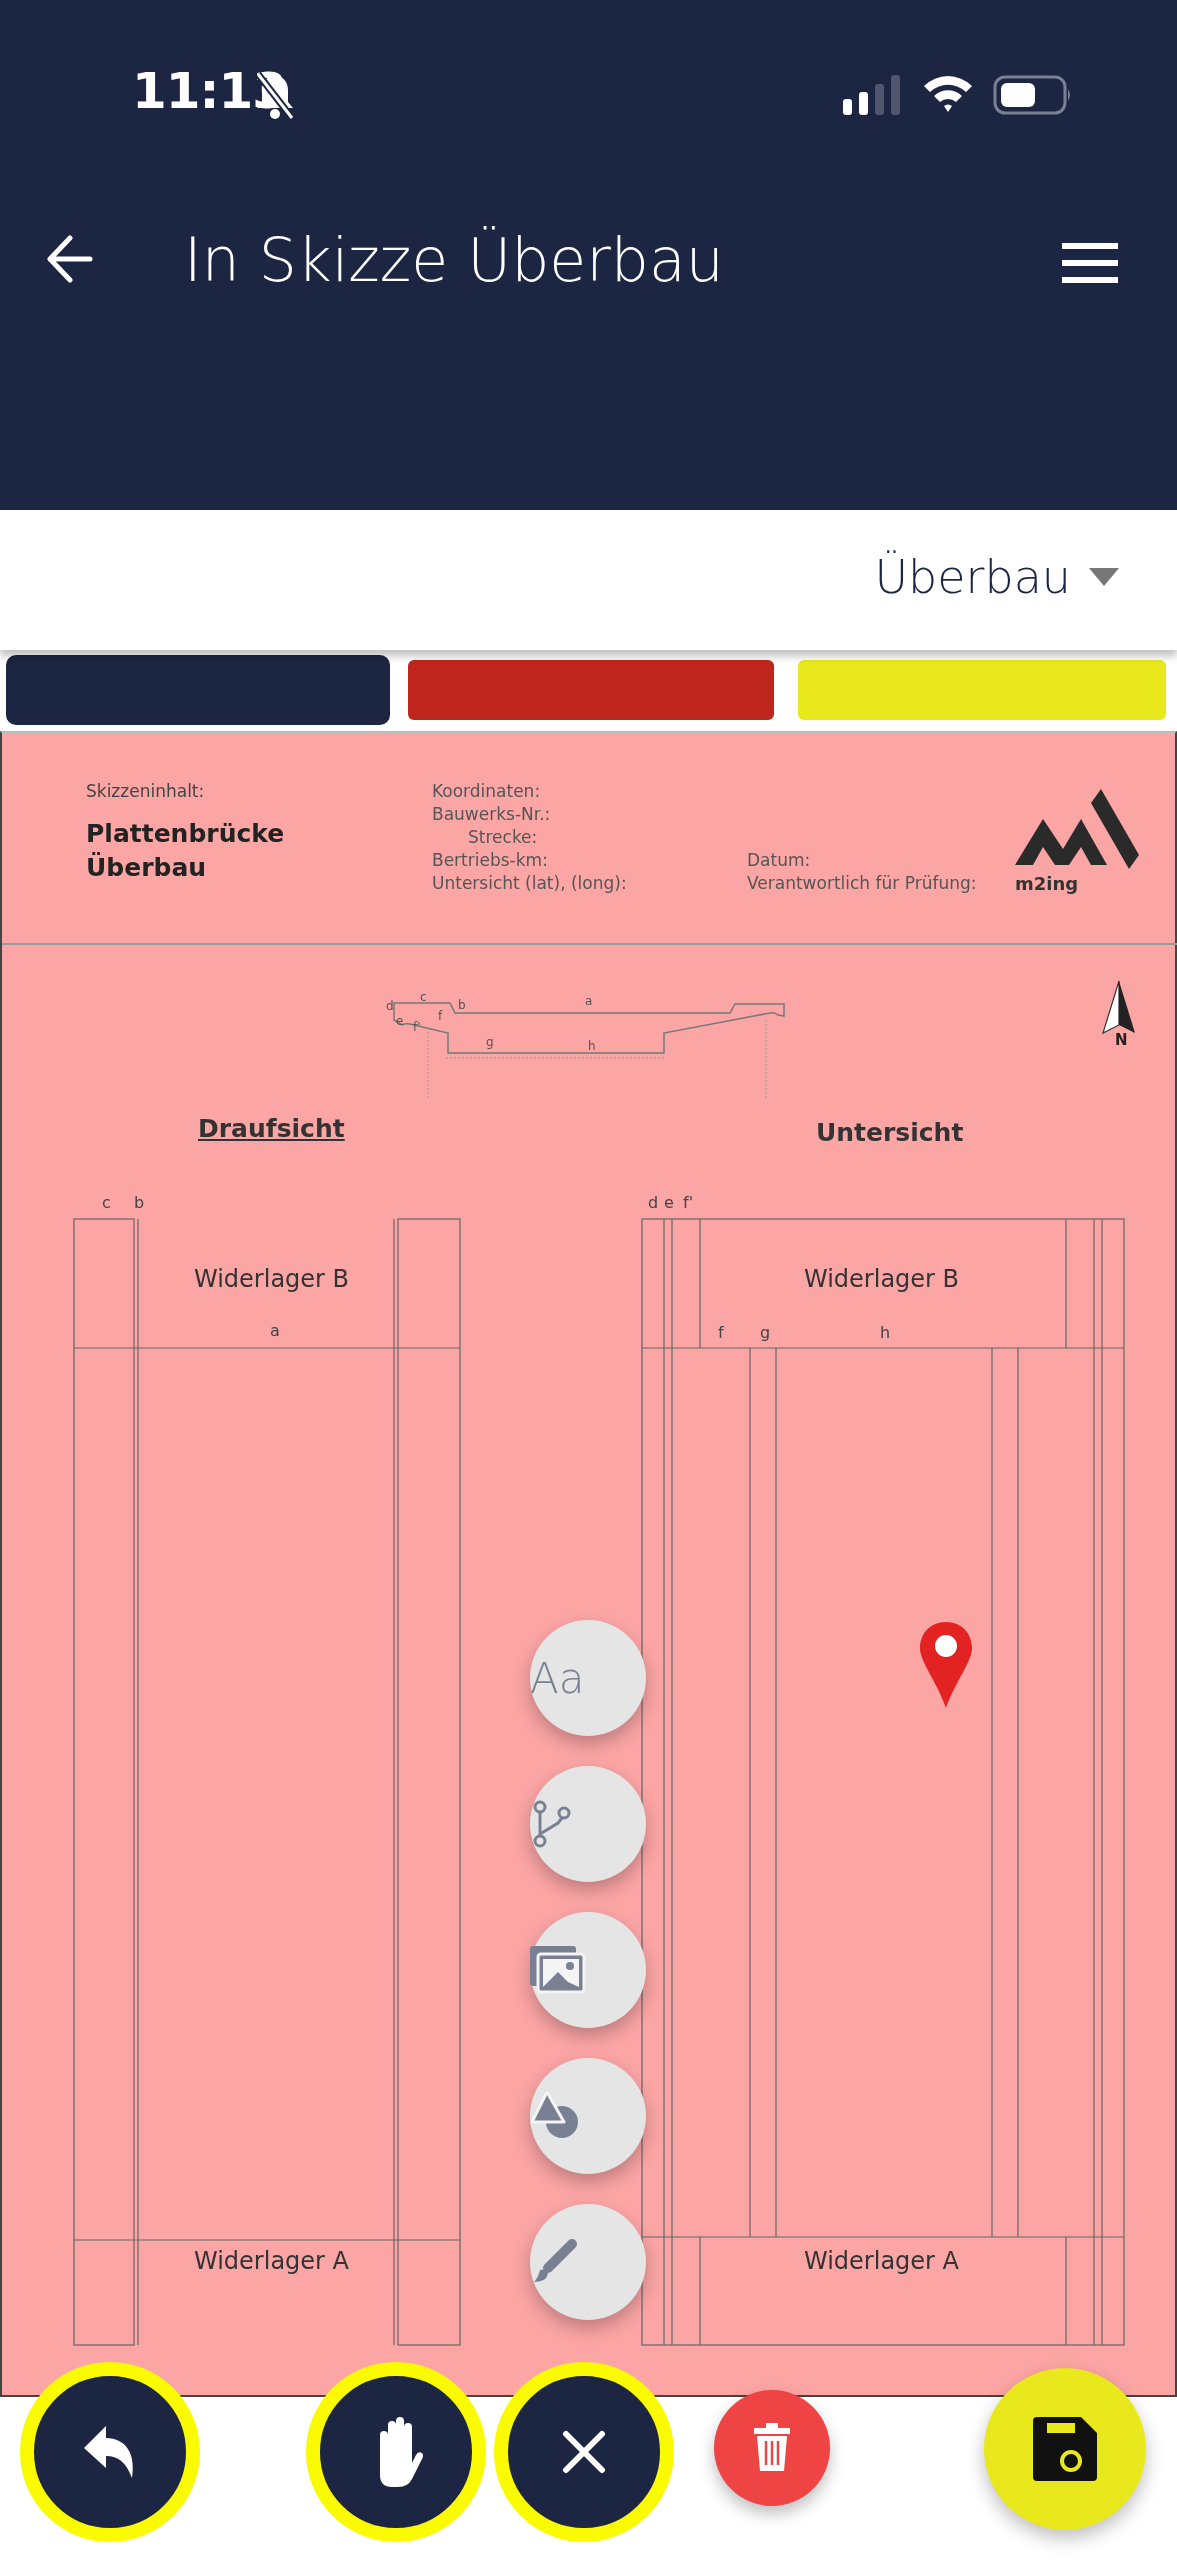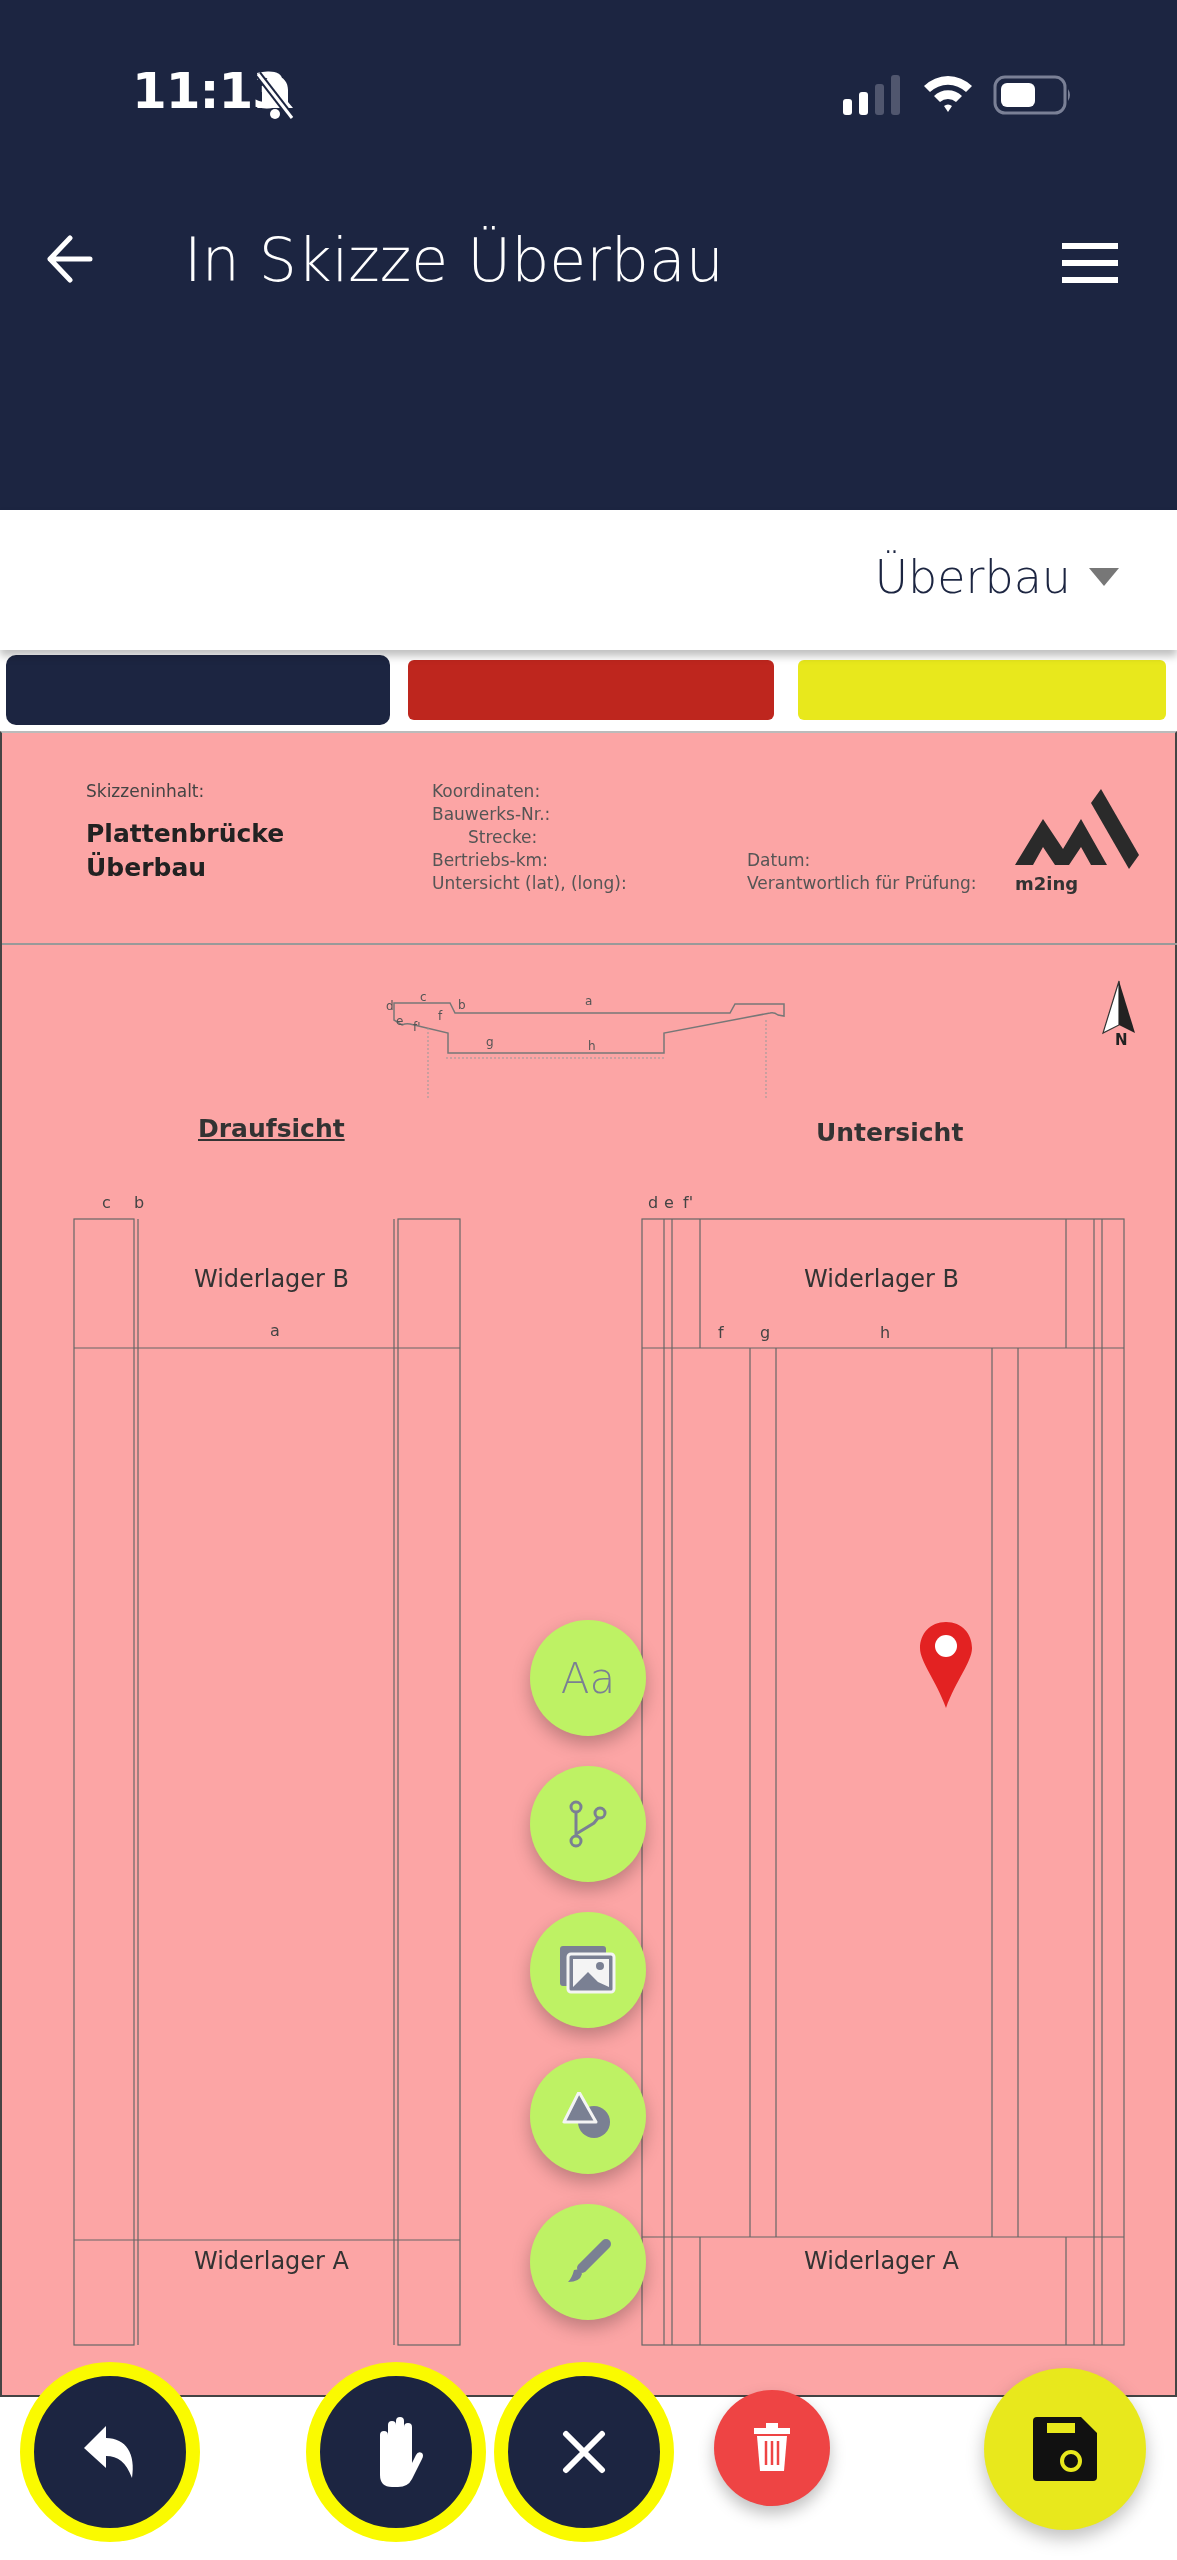--- a/index.html
+++ b/index.html
@@ -27,21 +27,21 @@
 
   
   .color-swatch { position: absolute; top: 660px; height: 60px; border-radius: 6px; }
 
   
   .sketch { position: absolute; left: 0; top: 731px; width: 1177px; height: 1666px; border: 2px solid #444; border-top: 2px solid #bbb; background: #fca5a5; }
   .sk-text { position: absolute; color: #333; white-space: nowrap; font-family: "DejaVu Sans", sans-serif; }
   .line { position: absolute; background: #777; }
 
   
-  .fab { position: absolute; width: 116px; height: 116px; border-radius: 50%; background: #bef264; box-shadow: 0 8px 18px rgba(0,0,0,0.25); display: flex; align-items: center; justify-content: center; }
+  .fab { position: absolute; width: 116px; height: 116px; border-radius: 50%; background: #e5e5e5; box-shadow: 0 8px 18px rgba(0,0,0,0.25); display: flex; align-items: center; }
   .fab-text { font-size: 42px; color: #7a8093; font-weight: 300; }
 
   .bottom-btn { position: absolute; border-radius: 50%; display: flex; align-items: center; justify-content: center; }
   .dark-ring { width: 180px; height: 180px; background: #1c2541; border: 14px solid #fafa00; }
 </style>
 </head>
 <body>
 
 <div class="root">
 

